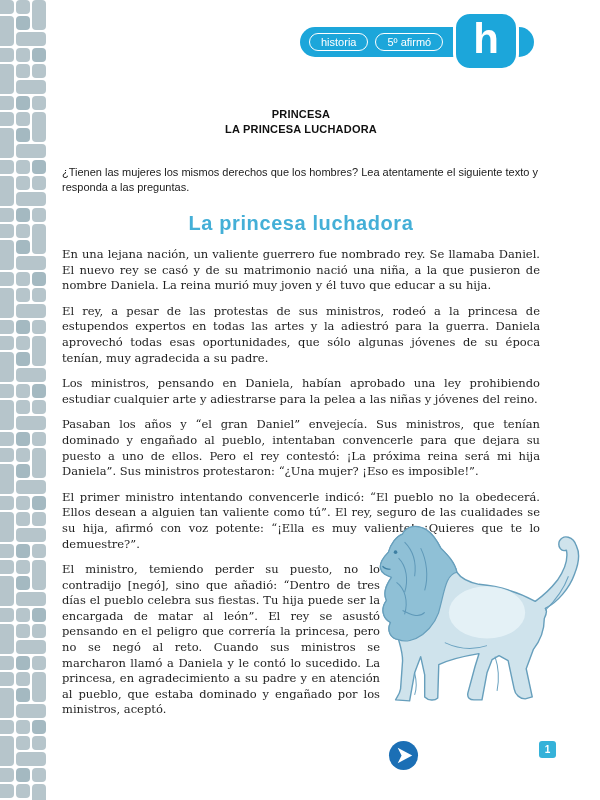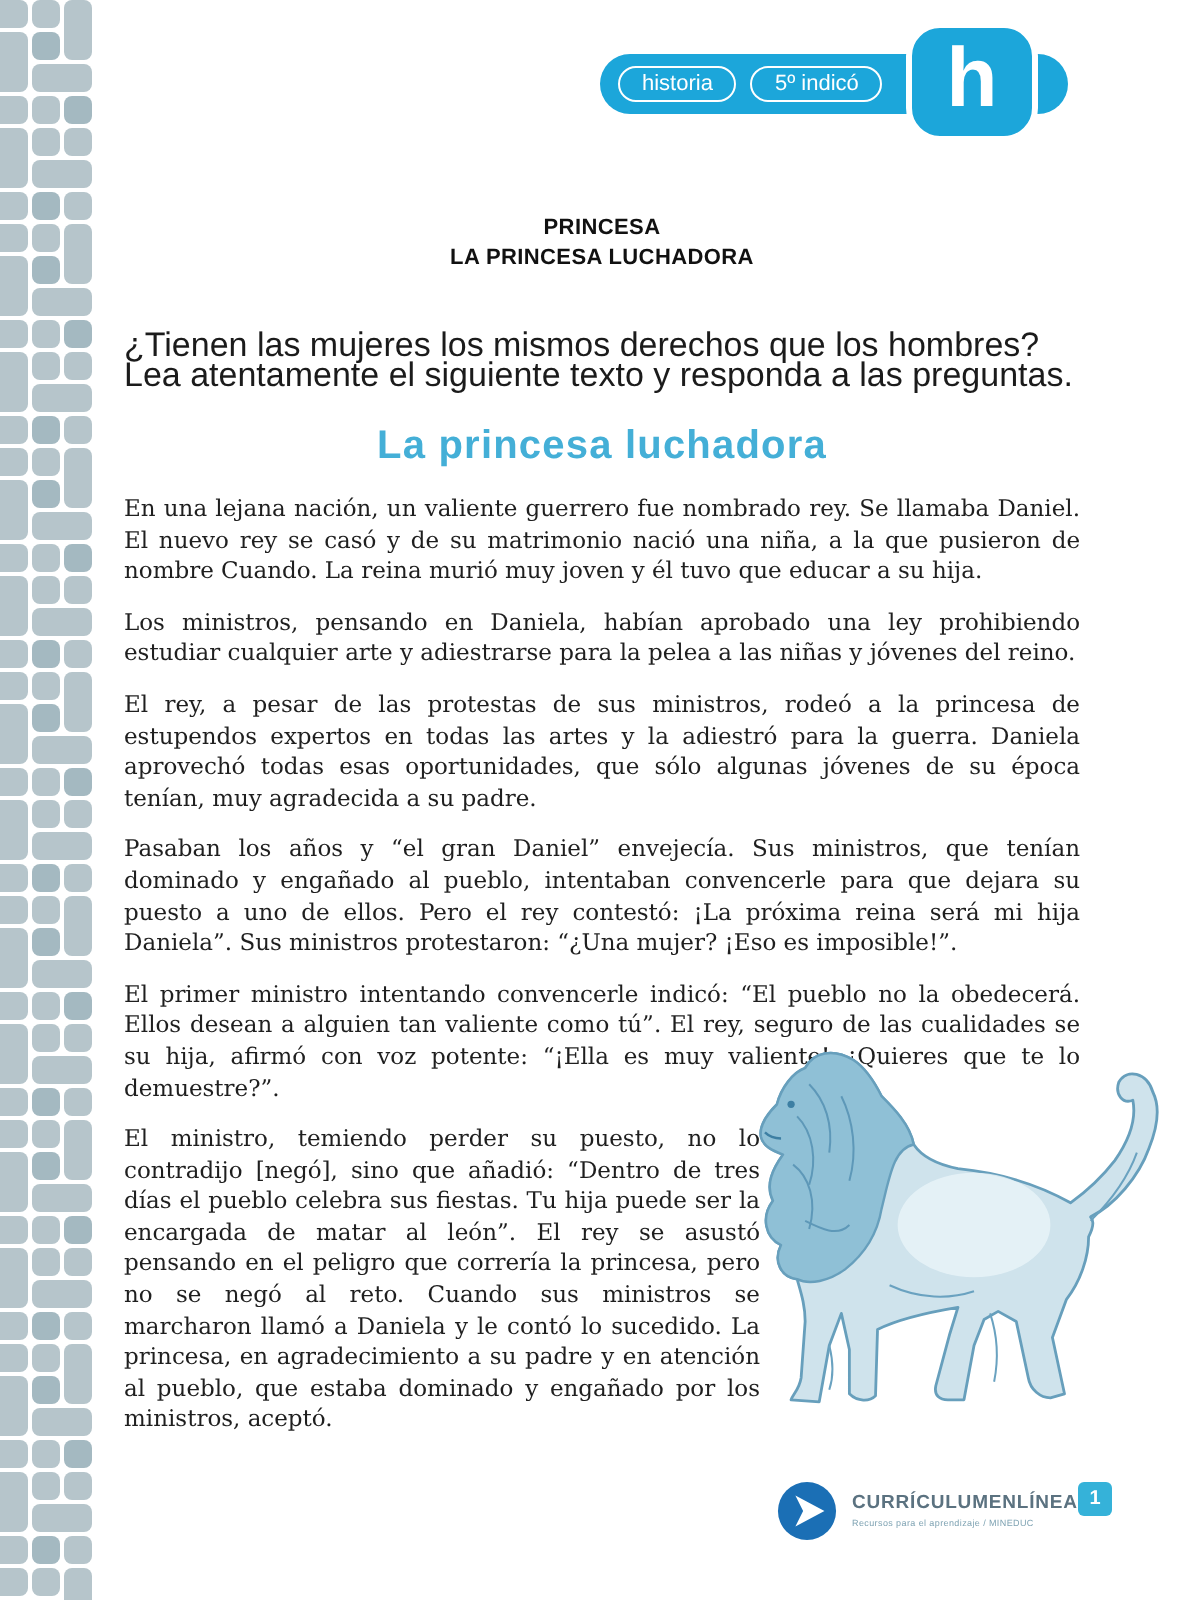--- a/index.html
+++ b/index.html
@@ -28,21 +28,21 @@
   .field{display:flex;align-items:center;color:#2aa7d8;font-size:11px;box-sizing:border-box;}
   .field-nombre{width:298px;padding-left:22px;}
   .field-curso{width:80px;padding-left:10px;border-left:1.4px dotted #2aa7d8;}
   .field-fecha{flex:1;padding-left:10px;border-left:1.4px dotted #2aa7d8;}
 
   
   .content{position:absolute;left:62px;top:108px;width:478px;color:#1d1d1d;}
   .kicker,.doc-title{text-align:center;font-weight:bold;font-size:11px;margin:0;
                      letter-spacing:.2px;color:#111;}
   .doc-title{margin-top:3px;}
-  .instructions{margin:30px 0 0 0;font-size:17px;line-height:15px;color:#1b1b1b;
+  .instructions{margin:30px 0 0 0;font-size:11px;line-height:15px;color:#1b1b1b;
                 text-align:left;}
   .story-title{margin:17px 0 0 0;text-align:center;font-size:20px;font-weight:bold;
                color:#44afd7;letter-spacing:.6px;}
   .story{margin-top:12px;}
   .story p{font-family:"DejaVu Serif","Liberation Serif",serif;font-size:11.5px;
            line-height:15.6px;text-align:justify;margin:0 0 10px 0;color:#1f1f1f;}
   .story p.narrow{width:318px;}
 
   
   .lion{position:absolute;left:374px;top:522px;width:222px;height:196px;}
@@ -96,35 +96,35 @@
     <div class="field field-curso">
       <span>curso</span>
     </div>
     <div class="field field-fecha">
       <span>fecha</span>
     </div>
   </div>
 
   <div class="tab-bar">
     <span class="tab-pill">historia</span>
-    <span class="tab-pill">5º indicó</span>
+    <span class="tab-pill">5º afirmó</span>
   </div>
   <div class="h-tile">
     <span>h</span>
   </div>
 
   <div class="content">
     <p class="kicker">PRINCESA</p>
     <p class="doc-title">LA PRINCESA LUCHADORA</p>
     <p class="instructions">¿Tienen las mujeres los mismos derechos que los hombres? Lea atentamente el siguiente texto y responda a las preguntas.</p>
     <h1 class="story-title">La princesa luchadora</h1>
     <div class="story">
-      <p>En una lejana nación, un valiente guerrero fue nombrado rey. Se llamaba Daniel. El nuevo rey se casó y de su matrimonio nació una niña, a la que pusieron de nombre Cuando. La reina murió muy joven y él tuvo que educar a su hija.</p>
+      <p>En una lejana nación, un valiente guerrero fue nombrado rey. Se llamaba Daniel. El nuevo rey se casó y de su matrimonio nació una niña, a la que pusieron de nombre Daniela. La reina murió muy joven y él tuvo que educar a su hija.</p>
+      <p>El rey, a pesar de las protestas de sus ministros, rodeó a la princesa de estupendos expertos en todas las artes y la adiestró para la guerra. Daniela aprovechó todas esas oportunidades, que sólo algunas jóvenes de su época tenían, muy agradecida a su padre.</p>
       <p>Los ministros, pensando en Daniela, habían aprobado una ley prohibiendo estudiar cualquier arte y adiestrarse para la pelea a las niñas y jóvenes del reino.</p>
-      <p>El rey, a pesar de las protestas de sus ministros, rodeó a la princesa de estupendos expertos en todas las artes y la adiestró para la guerra. Daniela aprovechó todas esas oportunidades, que sólo algunas jóvenes de su época tenían, muy agradecida a su padre.</p>
       <p>Pasaban los años y “el gran Daniel” envejecía. Sus ministros, que tenían dominado y engañado al pueblo, intentaban convencerle para que dejara su puesto a uno de ellos. Pero el rey contestó: ¡La próxima reina será mi hija Daniela”. Sus ministros protestaron: “¿Una mujer? ¡Eso es imposible!”.</p>
       <p>El primer ministro intentando convencerle indicó: “El pueblo no la obedecerá. Ellos desean a alguien tan valiente como tú”. El rey, seguro de las cualidades se su hija, afirmó con voz potente: “¡Ella es muy valiente! ¿Quieres que te lo demuestre?”.</p>
       <p class="narrow">El ministro, temiendo perder su puesto, no lo contradijo [negó], sino que añadió: “Dentro de tres días el pueblo celebra sus fiestas. Tu hija puede ser la encargada de matar al león”. El rey se asustó pensando en el peligro que correría la princesa, pero no se negó al reto. Cuando sus ministros se marcharon llamó a Daniela y le contó lo sucedido. La princesa, en agradecimiento a su padre y en atención al pueblo, que estaba dominado y engañado por los ministros, aceptó.</p>
     </div>
   </div>
 
   <div class="lion">
     <svg viewBox="0 0 220 195" width="222" height="196">
 
       <path fill="#cfe3ec" stroke="#679fbc" stroke-width="1.4" stroke-linejoin="round" d="
@@ -166,21 +166,17 @@
       </g>
     </svg>
   </div>
 
   <div class="footer-logo">
     <svg viewBox="0 0 32 32" width="31" height="31">
       <circle cx="16" cy="16" r="15" fill="#1b6fb5"></circle>
       <path d="M10,8 L25,16 L10,24 L14,16 Z" fill="#ffffff"></path>
     </svg>
   </div>
-  <div class="brand-block">
-    <div class="brand">CURRÍCULUMENLÍNEA</div>
-    <div class="tagline">Recursos para el aprendizaje / MINEDUC</div>
-  </div>
   <div class="page-badge">
     <span>1</span>
   </div>
 
 </div>
 
 </body></html>

